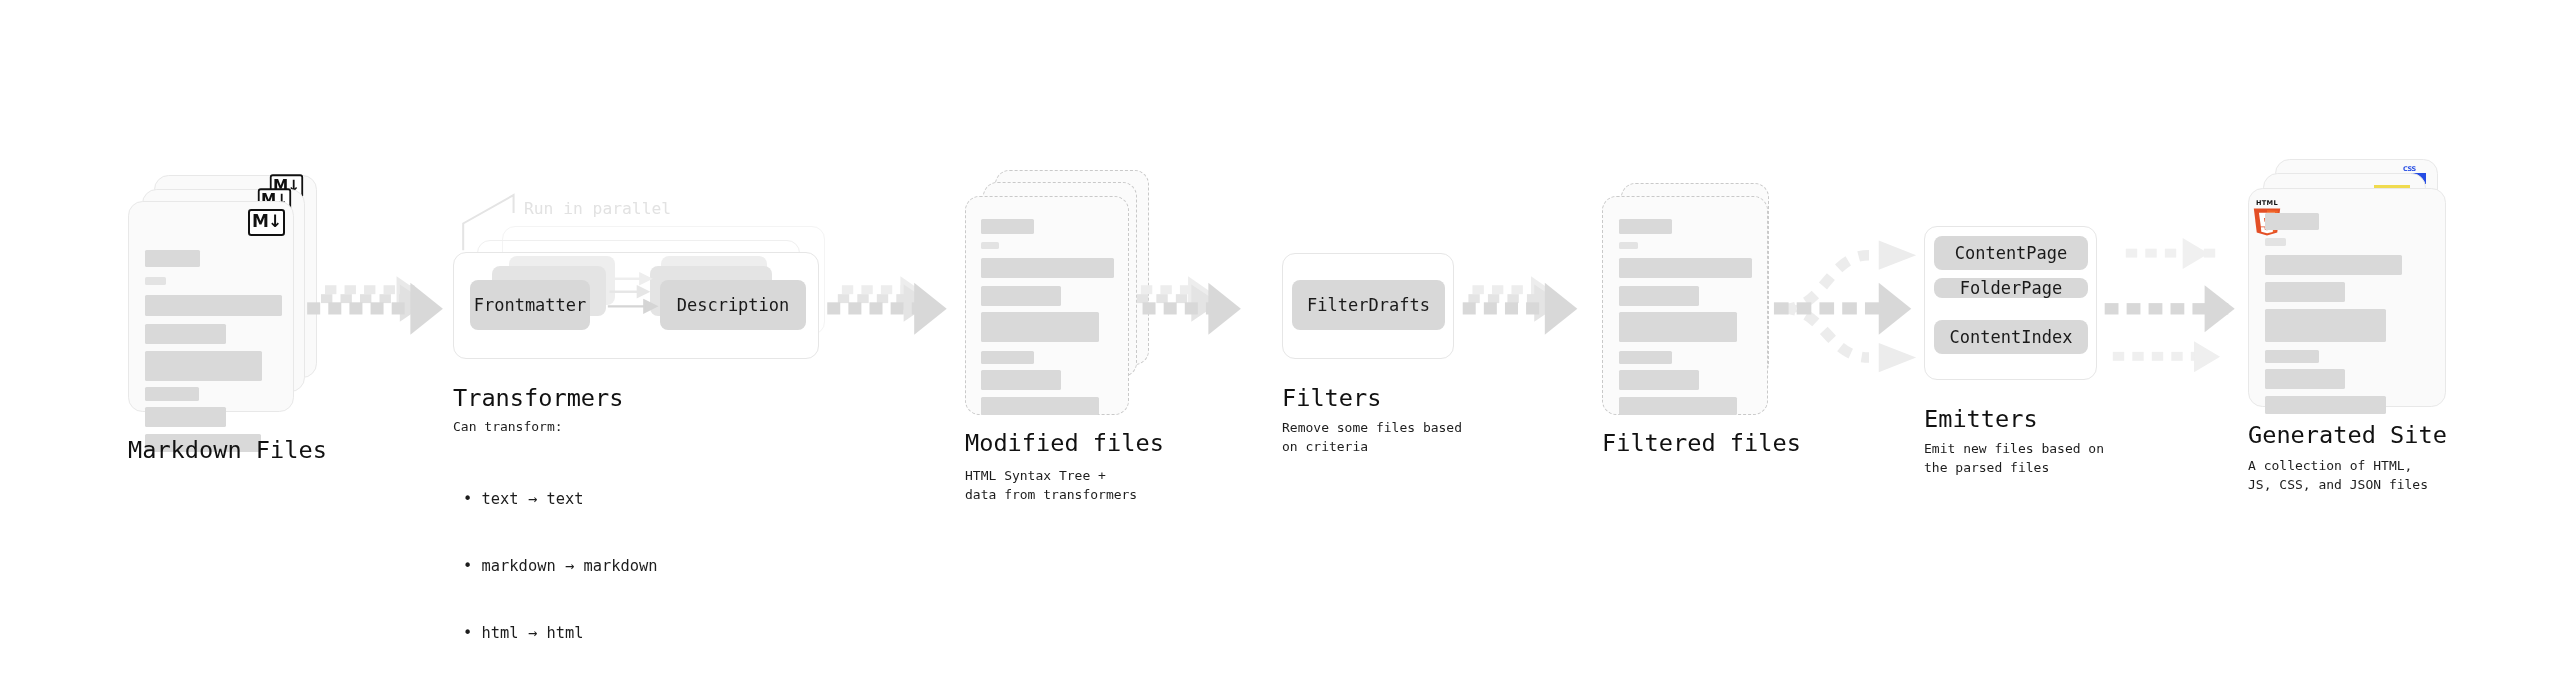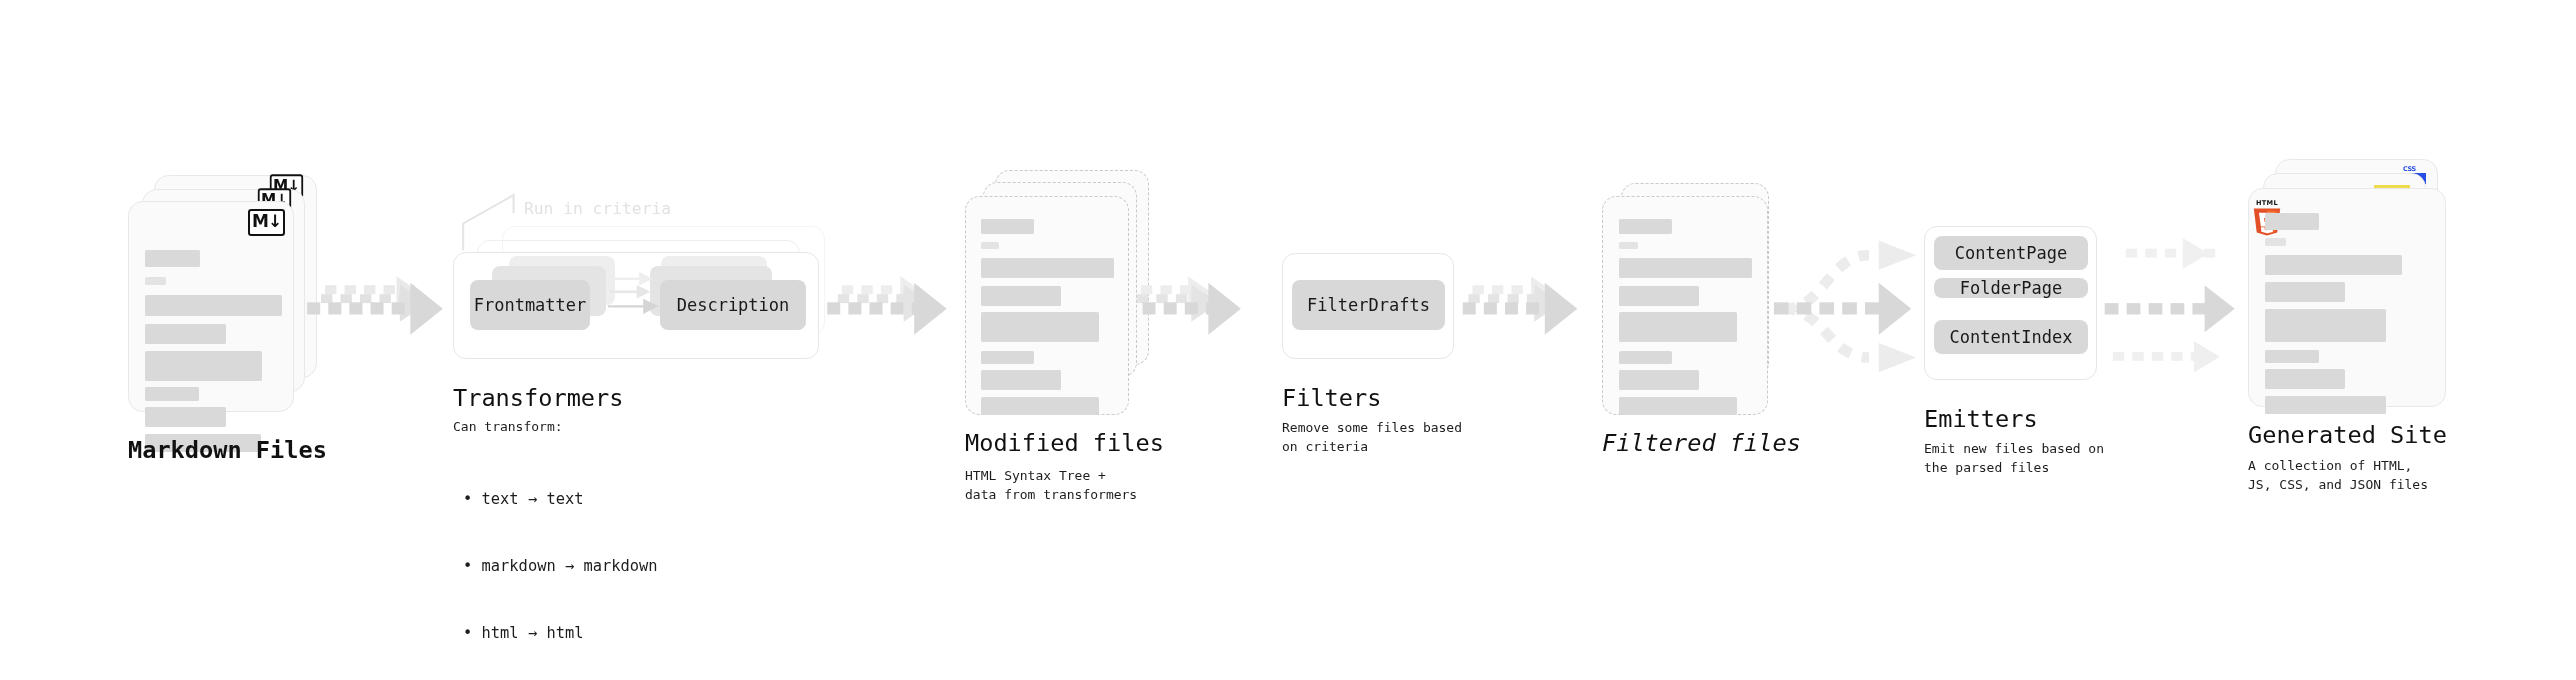--- a/index.html
+++ b/index.html
@@ -120,21 +120,21 @@
         </div>
       <div class="bar" style="left:16.3px;top:48px;width:55px;height:17px;"></div>
       <div class="bar light" style="left:16.3px;top:75px;width:20.3px;height:8.1px;"></div>
       <div class="bar" style="left:16.3px;top:93px;width:137px;height:21px;"></div>
       <div class="bar" style="left:16.3px;top:122px;width:81px;height:19.5px;"></div>
       <div class="bar" style="left:16.3px;top:149px;width:117px;height:30px;"></div>
       <div class="bar" style="left:16.3px;top:185px;width:54px;height:14px;"></div>
       <div class="bar" style="left:16.3px;top:205px;width:81px;height:19.5px;"></div>
       <div class="bar" style="left:16.3px;top:232px;width:116px;height:18px;"></div>
     </div>
-    <div class="title" style="left:128px;top:436px;font-weight:bold;">Markdown Files</div>
+    <div class="title" style="left:128px;top:436px;">Markdown Files</div>
   </div>
 
   <svg width="2576" height="681" viewBox="0 0 3170 838">
     <g fill="#e9e9e9">
       <rect x="400" y="351" width="14" height="11"></rect>
         <rect x="424" y="351" width="14" height="11"></rect>
       <rect x="448" y="351" width="14" height="11"></rect>
         <rect x="472" y="351" width="14" height="11"></rect>
       <rect x="496" y="351" width="14" height="11"></rect>
       <polygon points="488,340 520,362 488,384"></polygon>
@@ -184,21 +184,21 @@
       <g stroke="#d5d5d5" stroke-width="3" fill="#d5d5d5">
         <line x1="748" y1="377" x2="794" y2="377"></line>
         <polygon points="793,370 807,377 793,384"></polygon>
       </g>
 
       <g stroke="#e4e4e4" stroke-width="2.5" fill="none">
         <path d="M 570 308 L 570 275 L 632 240 L 632 262"></path>
       </g>
     </svg>
 
-    <div class="parallel-label" style="left:524px;top:199px;">Run in criteria</div>
+    <div class="parallel-label" style="left:524px;top:199px;">Run in parallel</div>
 
     <div class="title" style="left:453px;top:384px;">Transformers</div>
     <div class="desc" style="left:453px;top:418px;">Can transform:</div>
     <div class="bullets" style="left:463px;top:443px;">
       <div>•&nbsp;<span>text → text</span></div>
       <div>•&nbsp;<span>markdown → markdown</span></div>
       <div>•&nbsp;<span>html → html</span></div>
     </div>
   </div>
 
@@ -305,21 +305,21 @@
     <div class="doc dashed" style="left:1602px;top:196px;width:166px;height:219px;">
       <div class="bar" style="left:16.3px;top:22px;width:53px;height:14.6px;"></div>
       <div class="bar light" style="left:16.3px;top:45px;width:18.7px;height:7.3px;"></div>
       <div class="bar" style="left:16.3px;top:61px;width:133px;height:20.3px;"></div>
       <div class="bar" style="left:16.3px;top:89px;width:80px;height:19.5px;"></div>
       <div class="bar" style="left:16.3px;top:115px;width:118px;height:30px;"></div>
       <div class="bar" style="left:16.3px;top:154px;width:53px;height:13px;"></div>
       <div class="bar" style="left:16.3px;top:173px;width:80px;height:19.5px;"></div>
       <div class="bar" style="left:16.3px;top:200px;width:118px;height:18px;"></div>
     </div>
-    <div class="title" style="left:1602px;top:429px;font-style:italic;">Filtered files</div>
+    <div class="title" style="left:1602px;top:429px;">Filtered files</div>
   </div>
 
   <svg width="2576" height="681" viewBox="0 0 3170 838">
     <g stroke="#ececec" stroke-width="13" fill="#ececec" stroke-dasharray="15 14" stroke-linecap="butt">
       <path d="M 2195 380 C 2245 380 2250 314 2300 314" fill="none"></path>
     </g>
     <polygon points="2312,296 2358,314 2312,332" fill="#ececec"></polygon>
     <g stroke="#ececec" stroke-width="13" fill="none" stroke-dasharray="15 14">
       <path d="M 2195 380 C 2245 380 2250 440 2300 440"></path>
     </g>

